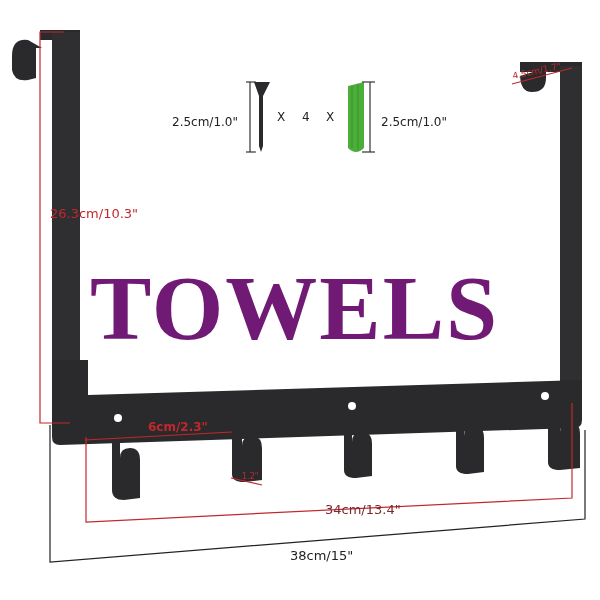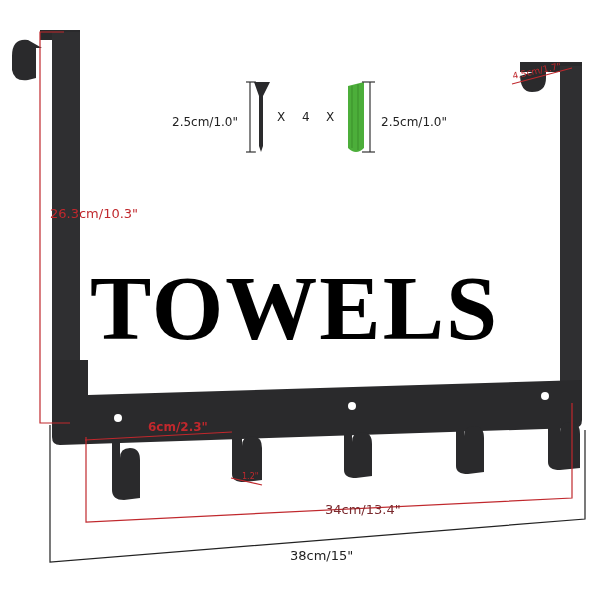--- a/index.html
+++ b/index.html
@@ -1,21 +1,21 @@
 <!DOCTYPE html>
 <html><head>
 <meta charset="utf-8">
 <style>
   html,body{margin:0;padding:0;background:#ffffff;}
   body{width:600px;height:600px;overflow:hidden;position:relative;font-family:"DejaVu Sans",sans-serif;}
   #stage{position:absolute;left:0;top:0;width:600px;height:600px;}
   .lbl{position:absolute;white-space:nowrap;font-family:"DejaVu Sans",sans-serif;}
   .blk{color:#222222;font-size:12px;}
   .red{color:#c0282d;}
-  .title-text{position:absolute;font-family:"Liberation Serif","DejaVu Serif",serif;font-weight:bold;color:#000000;letter-spacing:2px;}
+  .title-text{position:absolute;font-family:"Liberation Serif","DejaVu Serif",serif;font-weight:bold;color:#701a75;letter-spacing:2px;}
 </style>
 </head>
 <body>
 
 <div id="stage">
   <svg width="600" height="600" viewBox="0 0 600 600">
 
     <path d="M42 48 L28 40 Q12 38 12 56 L12 70 Q14 82 28 80 L36 78 L36 48 Z" fill="#2a2a2c"></path>
     <rect x="40" y="30" width="40" height="10" fill="#2a2a2c"></rect>
     <rect x="52" y="32" width="28" height="400" fill="#2f2f31"></rect>

